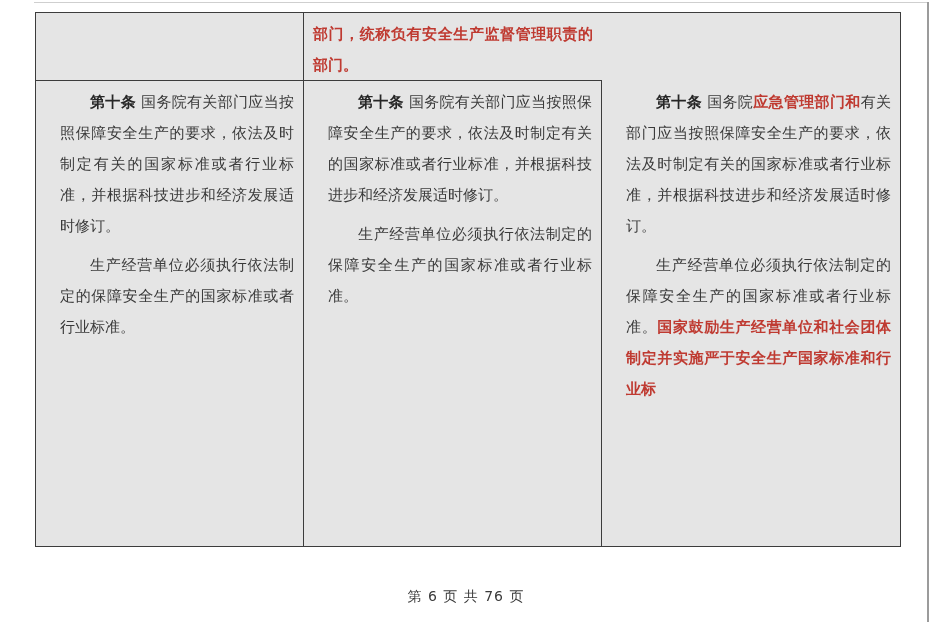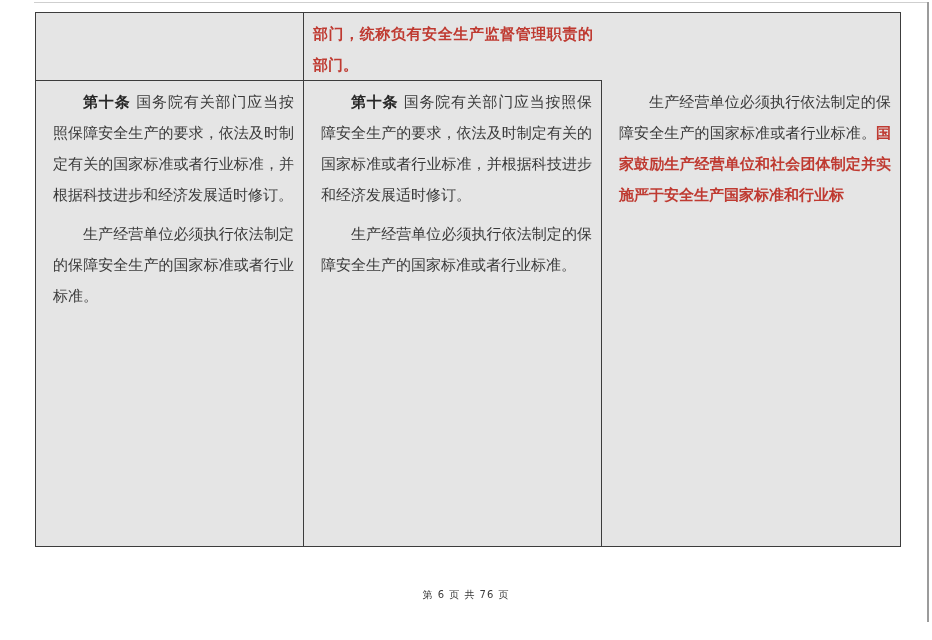--- a/index.html
+++ b/index.html
@@ -52,39 +52,39 @@
   .t-row.r2 { flex: 1; min-height: 0; }
   .cell {
     box-sizing: border-box;
     padding: 6px 9px 4px 9px;
     overflow: hidden;
     border-right: 1.5px solid #3c3c3c;
   }
   .cell:last-child { border-right: none; }
   .r1 .cell { border-bottom: 1.5px solid #3c3c3c; }
   .para {
-    margin: 0 0 8px 8px;
+    margin: 0 0 8px 15px;
     font-size: 15px;
     line-height: 31px;
     color: #3a3a3a;
     text-align: justify;
   }
   .r1 .para { margin: 0; }
   .para.indent { text-indent: 2em; }
   .seg-normal { color: #3a3a3a; }
   .seg-bold { color: #262626; font-weight: bold; }
   .seg-red-bold { color: #bf3a31; font-weight: bold; }
   
   .page-footer {
     position: absolute;
     top: 588px;
     left: 0;
     width: 100%;
     text-align: center;
-    font-size: 10px;
+    font-size: 14px;
     color: #3a3a3a;
     letter-spacing: 1px;
   }
 </style>
 </head>
 <body>
 
 <div class="top-edge-line"></div>
 <div class="right-edge-line"></div>
 
@@ -98,18 +98,19 @@
     <div class="t-row r2">
       <div class="cell">
         <p class="para indent"><span class="seg-bold">第十条</span><span class="seg-normal"> 国务院有关部门应当按照保障安全生产的要求，依法及时制定有关的国家标准或者行业标准，并根据科技进步和经济发展适时修订。</span></p>
         <p class="para indent"><span class="seg-normal">生产经营单位必须执行依法制定的保障安全生产的国家标准或者行业标准。</span></p>
       </div>
       <div class="cell">
         <p class="para indent"><span class="seg-bold">第十条</span><span class="seg-normal"> 国务院有关部门应当按照保障安全生产的要求，依法及时制定有关的国家标准或者行业标准，并根据科技进步和经济发展适时修订。</span></p>
         <p class="para indent"><span class="seg-normal">生产经营单位必须执行依法制定的保障安全生产的国家标准或者行业标准。</span></p>
       </div>
       <div class="cell">
+        <p class="para indent"><span class="seg-bold">第十条</span><span class="seg-normal"> 国务院</span><span class="seg-red-bold">应急管理部门和</span><span class="seg-normal">有关部门应当按照保障安全生产的要求，依法及时制定有关的国家标准或者行业标准，并根据科技进步和经济发展适时修订。</span></p>
         <p class="para indent"><span class="seg-normal">生产经营单位必须执行依法制定的保障安全生产的国家标准或者行业标准。</span><span class="seg-red-bold">国家鼓励生产经营单位和社会团体制定并实施严于安全生产国家标准和行业标</span></p>
       </div>
     </div>
   </div>
 
 <div class="page-footer">第 6 页 共 76 页</div>
 
 </body></html>

